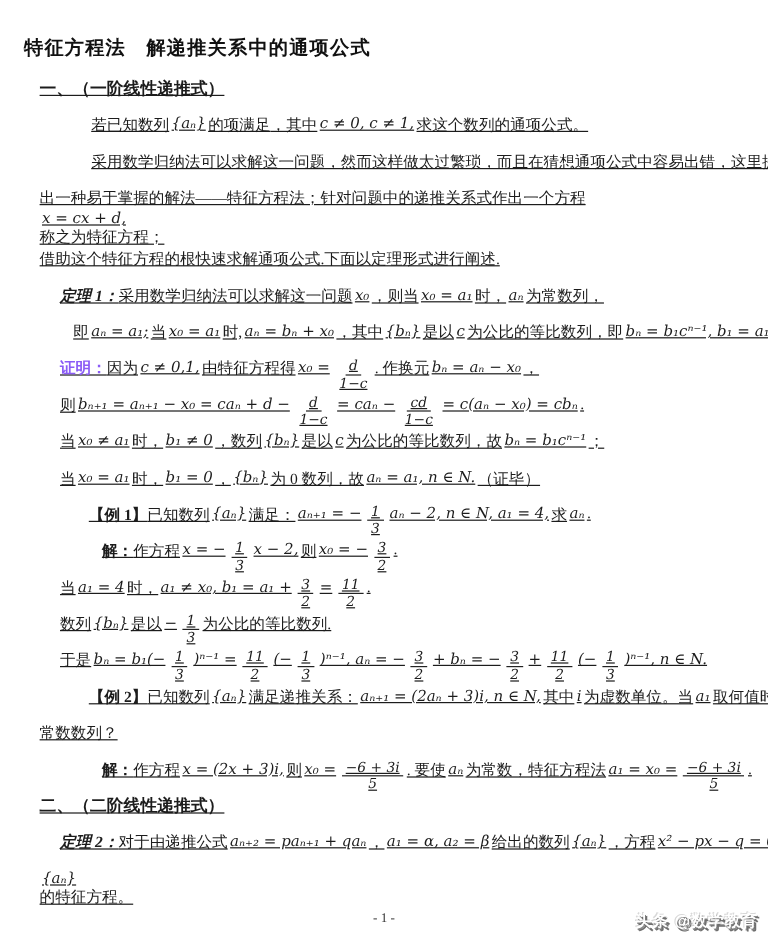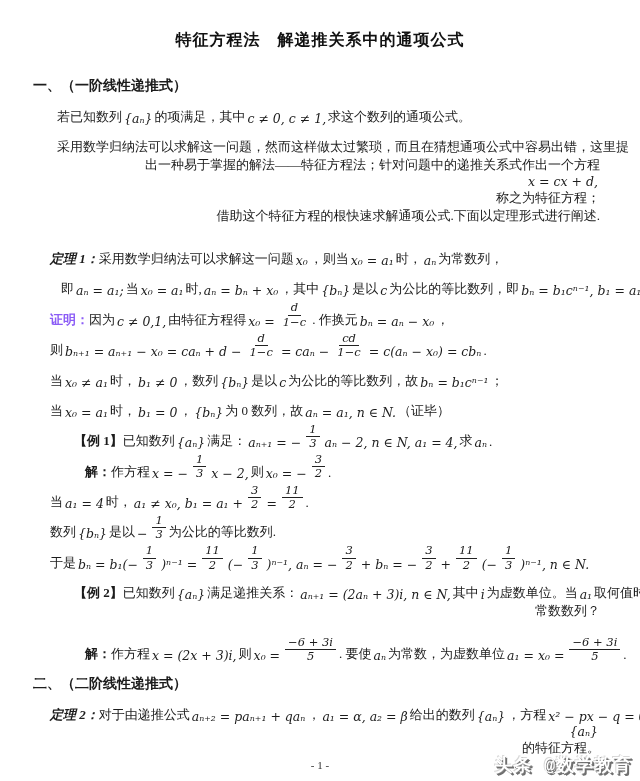--- a/index.html
+++ b/index.html
@@ -6,40 +6,42 @@
   .page {
     position:relative;
     width:640px; height:781px;
     margin:0 auto;
     background:#ffffff;
     overflow:hidden;
     font-family:"Liberation Serif", serif;
     color:#1c1c1c;
   }
   .doc-title {
-    text-align:center;
+    text-align:left;
     font-size:16px;
     font-weight:bold;
     padding-top:30px;
     letter-spacing:1px;
     color:#111;
+    margin-left:20px;
   }
   .doc-body {
     padding:14px 40px 0 33px;
     font-size:13px;
   }
   .line {
     min-height:30.4px;
     display:flex;
-    align-items:flex-end;
+    align-items:flex-start;
     white-space:nowrap;
     margin-left:17px;          
+    text-decoration:underline;
   }
   .line.heading { margin-left:0; font-weight:bold; font-size:14px; }
-  .line.para-indent { margin-left:24px; }   
+  .line.para-indent { margin-left:43px; }   
   .line.cont { margin-left:0;flex-direction:column; }             
   .line.sub-indent { margin-left:28px; }    
 
   .seg-t { font-family:"Liberation Serif", serif; }
   .seg-h { font-weight:bold; font-size:14px; font-family:"Liberation Serif", serif; }
   .seg-m { font-family:"DejaVu Serif", serif; font-style:italic; padding:0 2px; font-size:12.5px; }
   .seg-b { font-weight:bold;margin-left:24px; }
   .seg-i { font-weight:bold; font-style:italic; }
   .seg-r { font-weight:bold; }
 
@@ -62,23 +64,23 @@
     left:0; right:0;
     bottom:10px;
     text-align:center;
     font-size:11px;
     color:#333;
   }
   .watermark {
     position:absolute;
     right:8px;
     bottom:4px;
-    font-size:18px;
+    font-size:13px;
     font-weight:bold;
-    font-family:Liberation Mono, monospace;
+    font-family:Liberation Sans, sans-serif;
     color:#ffffff;
     text-shadow:
       2px 2px 0 #6f6f6f,
       1px 1px 0 #8a8a8a,
       -1px -1px 0 #d8d8d8;
     letter-spacing:1px;
   }
 </style>
 </head>
 <body>
@@ -304,21 +306,21 @@
         <span class="seg-t">作方程</span>
         <span class="seg-m">x = (2x + 3)i,</span>
         <span class="seg-t">则</span>
         <span class="seg-m">x₀ =</span>
         <span class="frac">
           <span class="num">−6 + 3i</span>
           <span class="den">5</span>
         </span>
         <span class="seg-t">. 要使</span>
         <span class="seg-m">aₙ</span>
-        <span class="seg-t">为常数，为虚数单位</span>
+        <span class="seg-t">为常数，特征方程法</span>
         <span class="seg-m">a₁ = x₀ =</span>
         <span class="frac">
           <span class="num">−6 + 3i</span>
           <span class="den">5</span>
         </span>
         <span class="seg-t">.</span>
       </div>
       <div class="line heading">
         <span class="seg-h">二、（二阶线性递推式）</span>
       </div>

